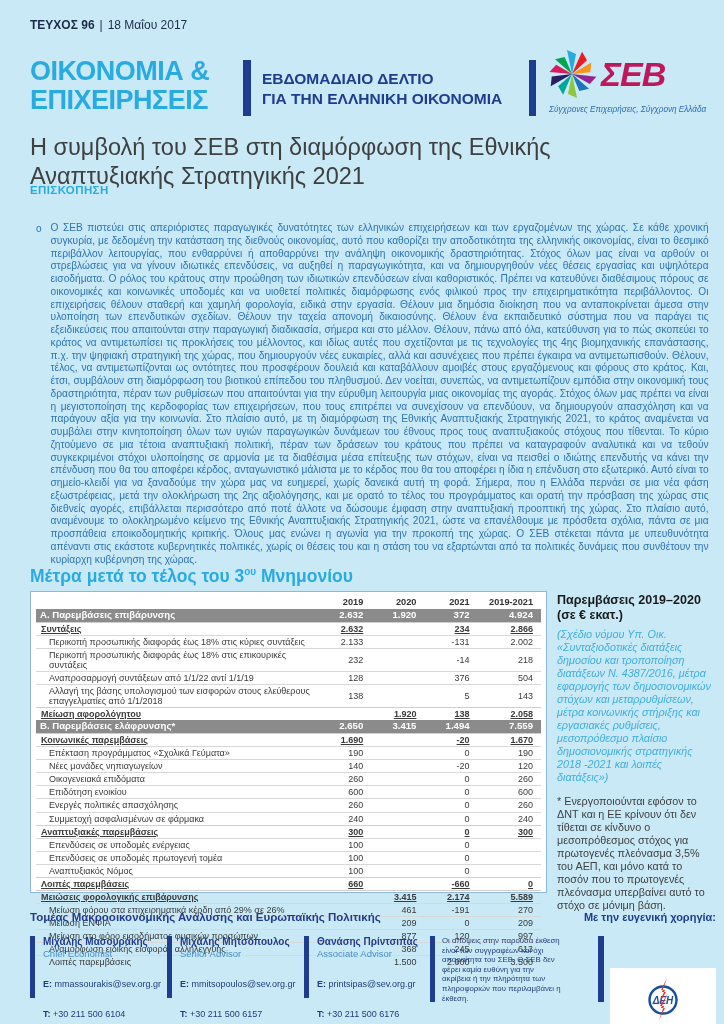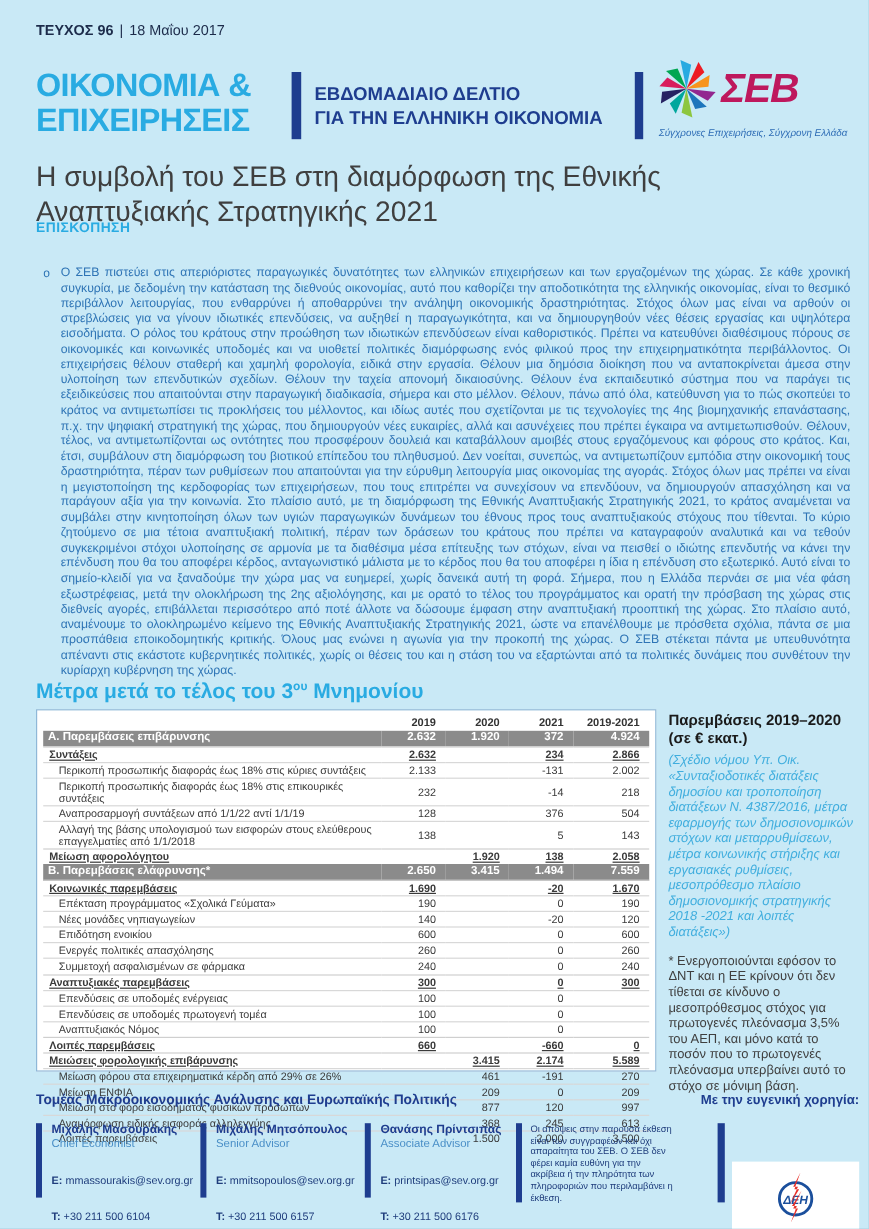--- a/index.html
+++ b/index.html
@@ -237,20 +237,27 @@
             <td class="num">190</td>
           </tr>
           <tr class="item">
             <td class="lbl">Νέες μονάδες νηπιαγωγείων</td>
             <td class="num">140</td>
             <td class="num"></td>
             <td class="num">-20</td>
             <td class="num">120</td>
           </tr>
           <tr class="item">
+            <td class="lbl">Οικογενειακά επιδόματα</td>
+            <td class="num">260</td>
+            <td class="num"></td>
+            <td class="num">0</td>
+            <td class="num">260</td>
+          </tr>
+          <tr class="item">
             <td class="lbl">Επιδότηση ενοικίου</td>
             <td class="num">600</td>
             <td class="num"></td>
             <td class="num">0</td>
             <td class="num">600</td>
           </tr>
           <tr class="item">
             <td class="lbl">Ενεργές πολιτικές απασχόλησης</td>
             <td class="num">260</td>
             <td class="num"></td>

